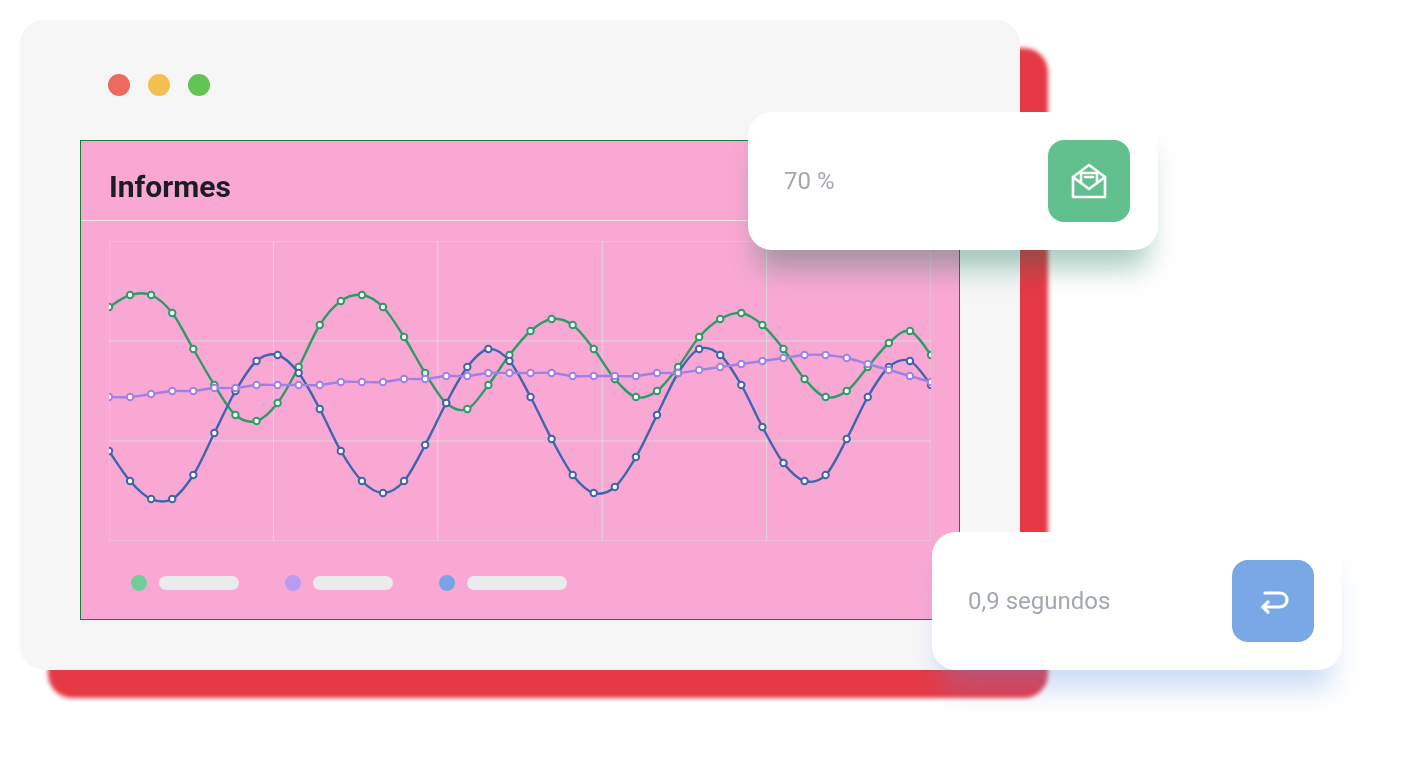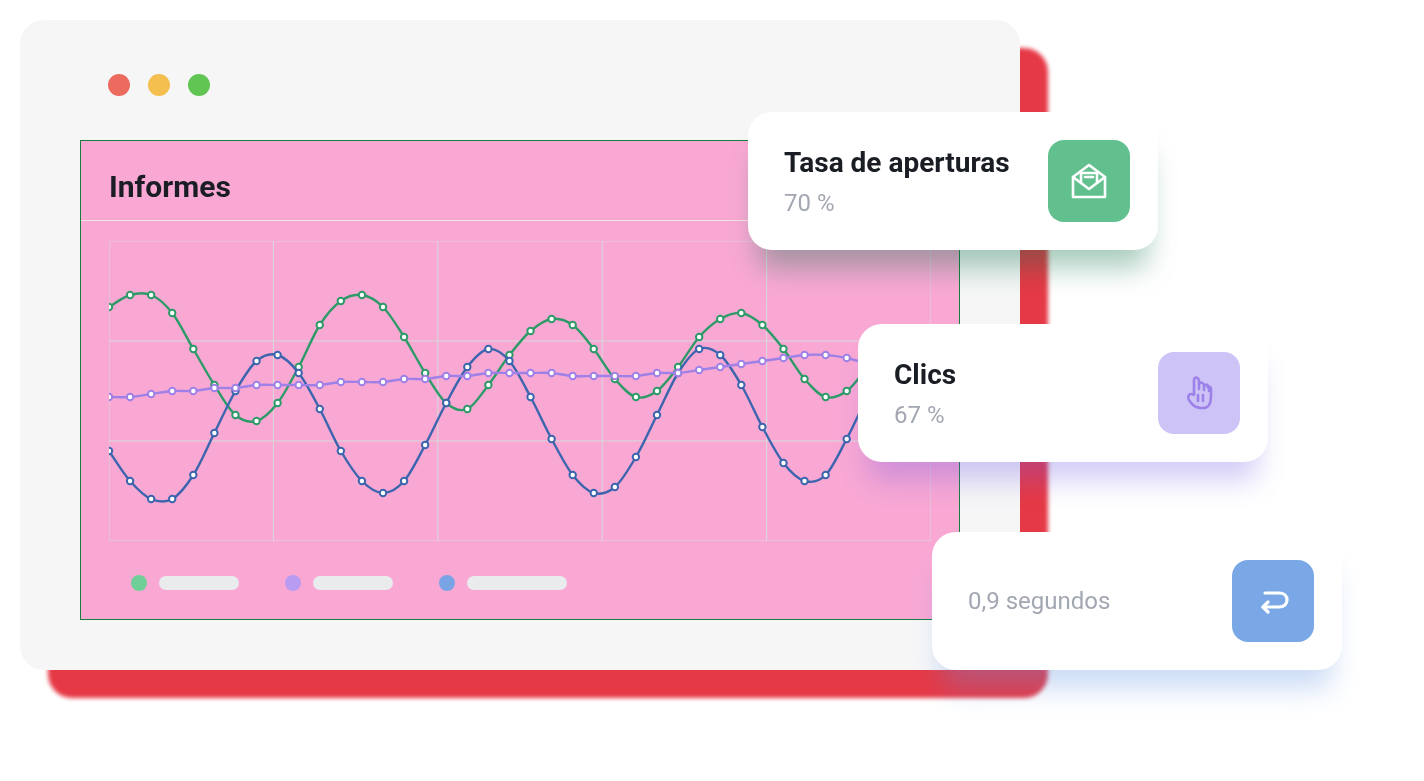--- a/index.html
+++ b/index.html
@@ -307,46 +307,32 @@
         <div class="legend-item">
           <span class="legend-dot" style="background:#7aa3e6"></span>
           <span class="legend-bar" style="width:100px"></span>
         </div>
       </div>
     </div>
   </div>
 
   <div class="metric-card green">
     <div>
-      <div class="metric-heading">Tasa de aperturas</div>
       <div class="metric-sub">70 %</div>
     </div>
     <div class="metric-icon green">
       <svg width="44" height="44" viewBox="0 0 44 44" fill="none" stroke="#fff" stroke-width="2.6" stroke-linejoin="round" stroke-linecap="round">
         <path d="M6 18 L22 6 L38 18 V38 H6 Z"></path>
         <path d="M6 18 L22 30 L38 18"></path>
         <path d="M14 24 V14 H30 V24"></path>
         <line x1="18" y1="18" x2="26" y2="18"></line>
       </svg>
     </div>
   </div>
 
-  <div class="metric-card purple">
-    <div>
-      <div class="metric-heading">Clics</div>
-      <div class="metric-sub">67 %</div>
-    </div>
-    <div class="metric-icon purple">
-      <svg width="44" height="44" viewBox="0 0 44 44" fill="none" stroke="#9c82e8" stroke-width="2.6" stroke-linejoin="round" stroke-linecap="round">
-        <path d="M17 9 V24 C17 24 14 22 12 24 C10 26 12 30 16 34 C19 37 26 38 30 36 C34 34 34 28 34 24 V18 C34 16 32 15 30.5 16 M17 9 C17 7 19 6 20.5 7 C22 8 22 10 22 10 V18 M22 14 C22 12 24 11 25.5 12 C27 13 27 15 27 15 V19 M27 16 C27 14 29 13 30.5 14 C32 15 32 17 32 17 V20"></path>
-        <line x1="21" y1="24" x2="21" y2="30"></line>
-        <line x1="26" y1="24" x2="26" y2="30"></line>
-      </svg>
-    </div>
-  </div>
 
   <div class="metric-card blue">
     <div>
       <div class="metric-sub">0,9 segundos</div>
     </div>
     <div class="metric-icon blue">
       <svg width="44" height="44" viewBox="0 0 44 44" fill="none" stroke="#fff" stroke-width="3.2" stroke-linejoin="round" stroke-linecap="round">
         <path d="M14 14 H28 C33 14 36 17 36 21 C36 25 33 28 28 28 H12"></path>
         <path d="M17 23 L12 28 L17 33"></path>
       </svg>

